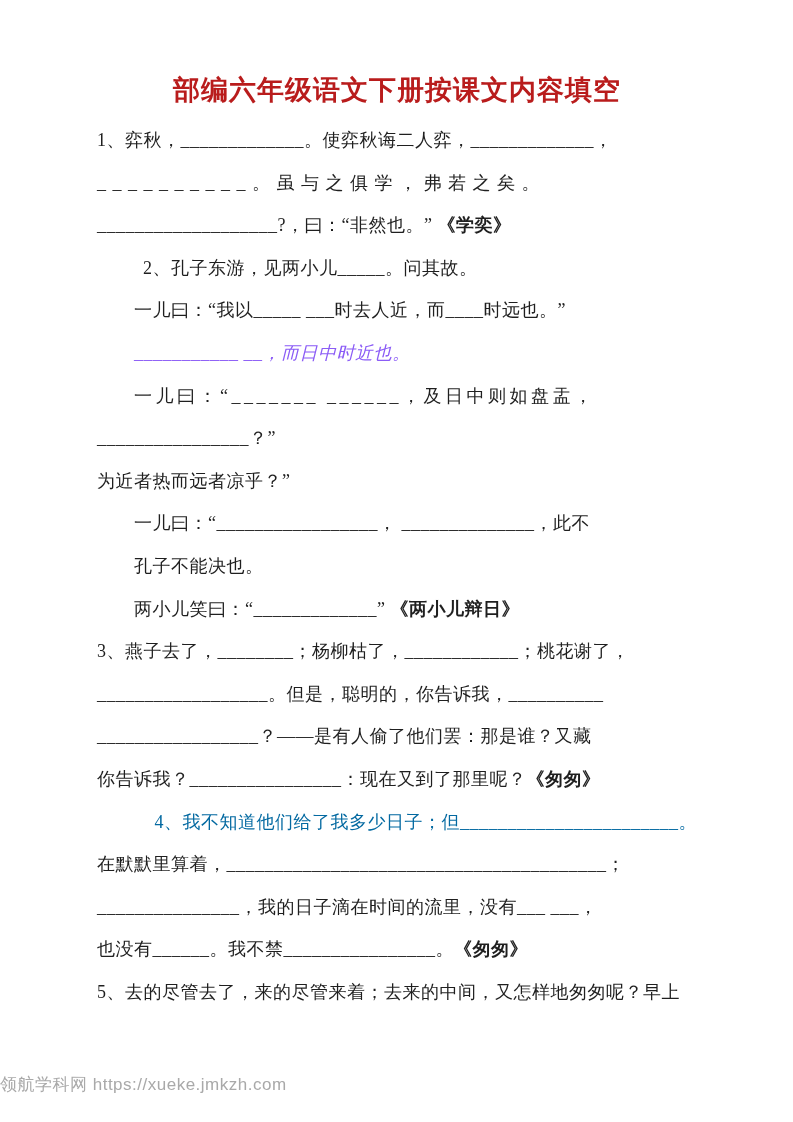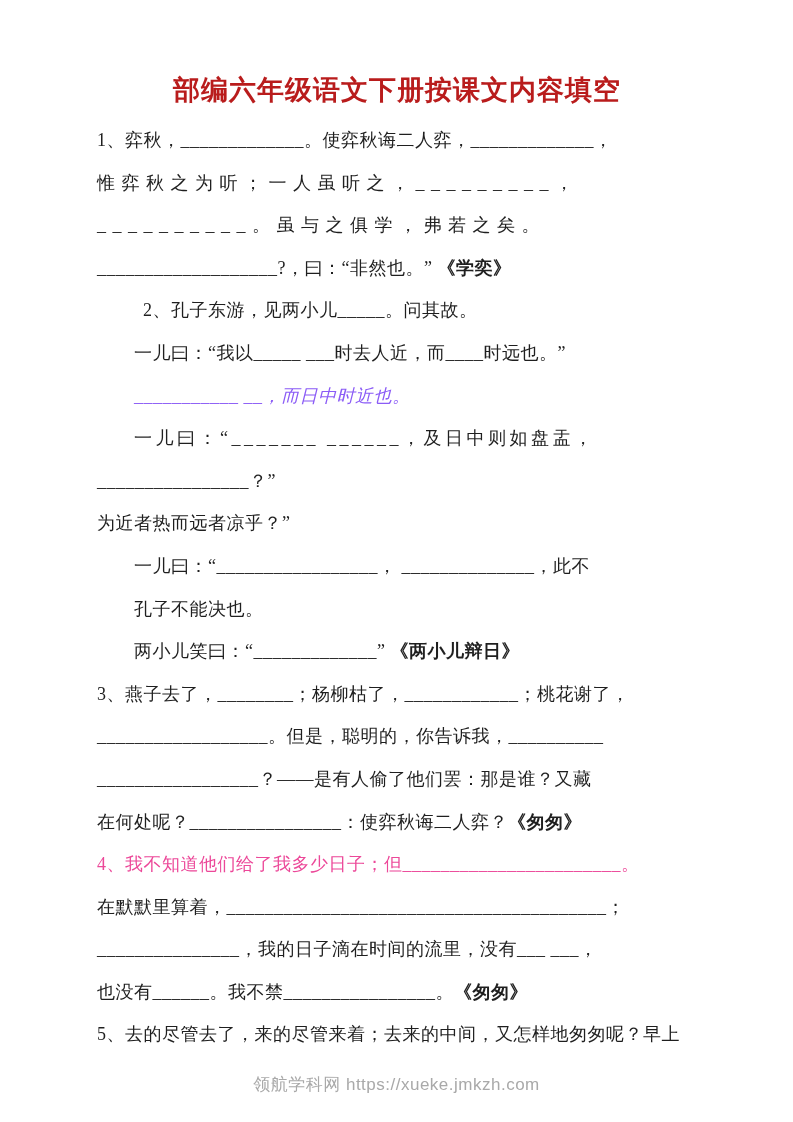--- a/index.html
+++ b/index.html
@@ -42,52 +42,50 @@
   .bt {
     font-family: "Liberation Sans", "DejaVu Sans", sans-serif;
     font-weight: 700;
     letter-spacing: 0.5px;
     text-align: right;
   }
   .footer {
     position: absolute;
     left: 0; right: 0;
     bottom: 26px;
-    text-align: center;
     font-family: "Liberation Sans", "DejaVu Sans", sans-serif;
     font-size: 17px;
     color: #a9a9a9;
     letter-spacing: 0.5px;
   }
 </style>
 </head>
 <body>
 
 <div class="page">
   <div class="doc">
     <div class="title" style="color: #b91c1c;">部编六年级语文下册按课文内容填空</div>
     <div class="lines">
         <div class="line" style="color: rgb(31, 31, 31);"><span class="seg">1、弈秋，_____________。使弈秋诲二人弈，_____________，</span></div>
-        <div class="line wide" style="color: rgb(31, 31, 31);"><span class="seg">惟弈秋之为听；一人虽听之，_________，</span></div>
         <div class="line wide" style="color: rgb(31, 31, 31);"><span class="seg">__________。虽与之俱学，弗若之矣。</span></div>
         <div class="line" style="color: rgb(31, 31, 31);"><span class="seg">___________________?，曰：“非然也。”  </span><span class="bt">《学奕》</span></div>
         <div class="line" style="color: rgb(31, 31, 31); margin-left: 46px;"><span class="seg">2、孔子东游，见两小儿_____。问其故。</span></div>
         <div class="line indent" style="color: rgb(31, 31, 31);"><span class="seg">一儿曰：“我以_____ ___时去人近，而____时远也。”</span></div>
         <div class="line indent" style="color: #8b5cf6; font-style: italic;"><span class="seg">___________ __，而日中时近也。</span></div>
         <div class="line indent wide2" style="color: rgb(31, 31, 31);"><span class="seg">一儿曰：“_______ ______，及日中则如盘盂，</span></div>
         <div class="line" style="color: rgb(31, 31, 31);"><span class="seg">________________？”</span></div>
         <div class="line" style="color: rgb(31, 31, 31);"><span class="seg">为近者热而远者凉乎？”</span></div>
         <div class="line indent" style="color: rgb(31, 31, 31);"><span class="seg">一儿曰：“_________________， ______________，此不</span></div>
         <div class="line indent" style="color: rgb(31, 31, 31);"><span class="seg">孔子不能决也。</span></div>
         <div class="line indent" style="color: rgb(31, 31, 31);"><span class="seg">两小儿笑曰：“_____________”  </span><span class="bt">《两小儿辩日》</span></div>
         <div class="line" style="color: rgb(31, 31, 31);"><span class="seg">3、燕子去了，________；杨柳枯了，____________；桃花谢了，</span></div>
         <div class="line" style="color: rgb(31, 31, 31);"><span class="seg">__________________。但是，聪明的，你告诉我，__________</span></div>
         <div class="line" style="color: rgb(31, 31, 31);"><span class="seg">_________________？——是有人偷了他们罢：那是谁？又藏</span></div>
-        <div class="line" style="color: rgb(31, 31, 31);"><span class="seg">在何处呢？________________：使弈秋诲二人弈？</span><span class="bt">《匆匆》</span></div>
-        <div class="line" style="color: #ec4899;"><span class="seg">4、我不知道他们给了我多少日子；但_______________________。</span></div>
+        <div class="line" style="color: rgb(31, 31, 31);"><span class="seg">你告诉我？________________：现在又到了那里呢？</span><span class="bt">《匆匆》</span></div>
+        <div class="line" style="color: #0369a1; text-align: right;"><span class="seg">4、我不知道他们给了我多少日子；但_______________________。</span></div>
         <div class="line" style="color: rgb(31, 31, 31);"><span class="seg">在默默里算着，________________________________________；</span></div>
         <div class="line" style="color: rgb(31, 31, 31);"><span class="seg">_______________，我的日子滴在时间的流里，没有___ ___，</span></div>
         <div class="line" style="color: rgb(31, 31, 31);"><span class="seg">也没有______。我不禁________________。</span><span class="bt">《匆匆》</span></div>
         <div class="line" style="color: rgb(31, 31, 31);"><span class="seg">5、去的尽管去了，来的尽管来着；去来的中间，又怎样地匆匆呢？早上</span></div>
       </div>
   </div>
   <div class="footer" style="color: rgb(169, 169, 169);">领航学科网 https://xueke.jmkzh.com</div>
 </div>
 
 </body></html>

